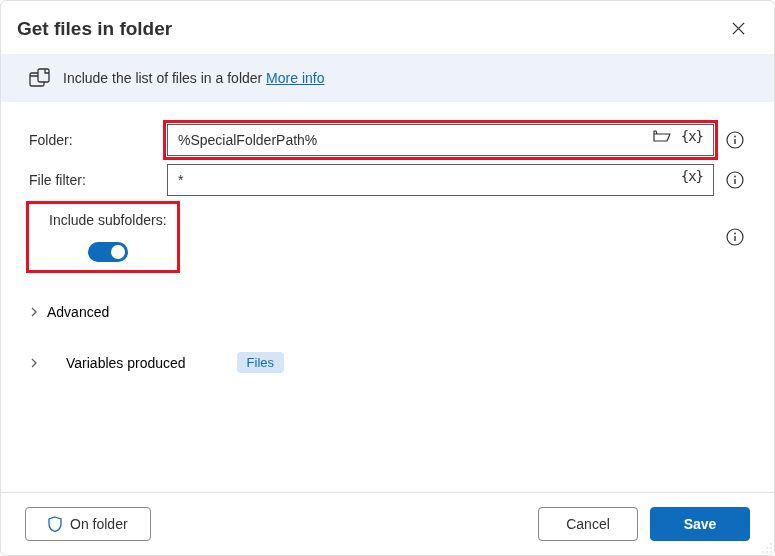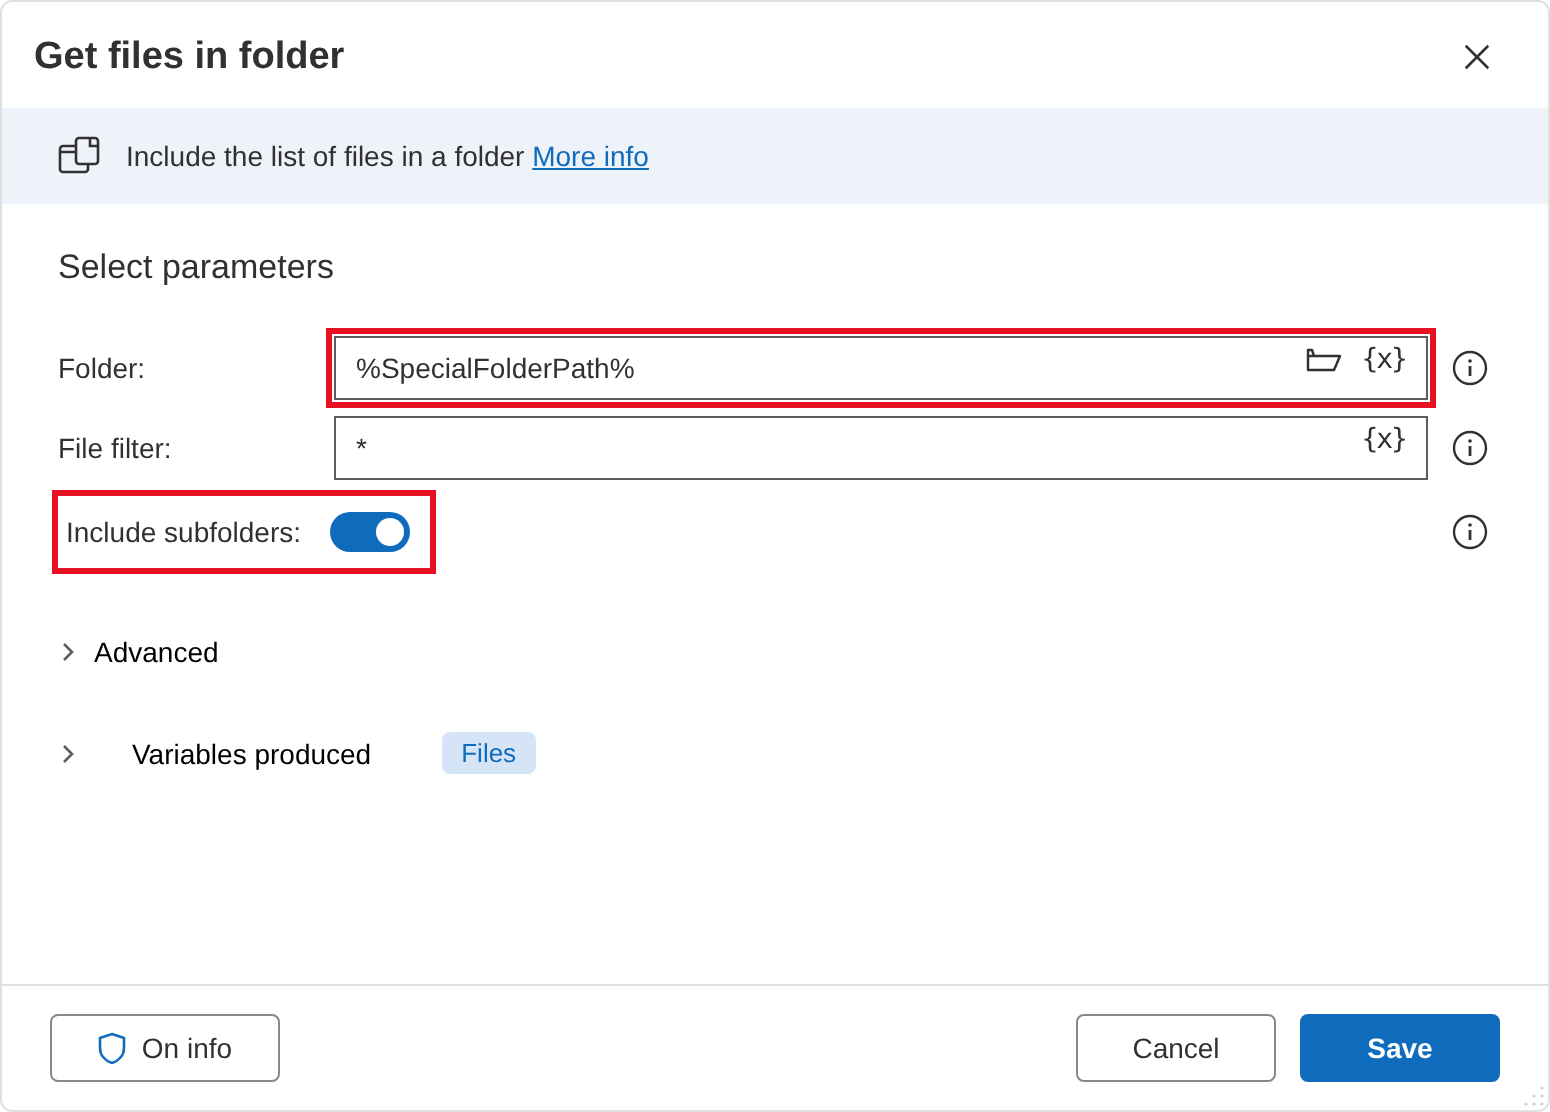--- a/index.html
+++ b/index.html
@@ -134,23 +134,24 @@
     }
     .toggle-row {
       display: flex;
       align-items: center;
       margin-bottom: 28px;
     }
     .toggle-group {
       display: flex;
       align-items: center;
       gap: 14px;
-      padding: 8px 10px 8px 4px;
+      padding: 8px 10px 8px 20px;
       outline: 3px solid #e81123;
       outline-offset: 0px;
+      flex-direction: column;
     }
     .toggle-label {
       font-size: 14px;
       color: #323130;
     }
     .toggle {
       width: 40px;
       height: 20px;
       border-radius: 10px;
       background: #0f6cbd;
@@ -186,21 +187,21 @@
       font-size: 14px;
       color: #000000;
     }
     .var-badge {
       display: inline-block;
       background: #d5e5f7;
       color: #0f6cbd;
       font-size: 13px;
       padding: 3px 10px;
       border-radius: 4px;
-      margin-left: 8px;
+      margin-left: 24px;
     }
     .expand-row2 {
       margin-top: 20px;
       gap: 27px;
     }
     .footer {
       border-top: 1px solid #e0e0e0;
       padding: 14px 24px;
       display: flex;
       align-items: center;
@@ -262,21 +263,20 @@
     <path d="M1 8 L15 8" stroke="#323130" stroke-width="1.3"></path>
     <rect x="9" y="1" width="11" height="13" rx="1.5" fill="#eef3fa" stroke="#323130" stroke-width="1.3"></rect>
     <path d="M16 1 L16 5 L20 5" fill="none" stroke="#323130" stroke-width="1.3"></path>
   </svg>
   <span class="banner-text">
     <span>Include the list of files in a folder </span><a class="more-info-link">More info</a>
   </span>
 </div>
 
 <div class="content">
-  <div class="section-title">Select parameters</div>
 
   <div class="form-row">
     <div class="form-label">Folder:</div>
     <div class="input-wrapper highlight-red">
       <input class="input-text" value="%SpecialFolderPath%" style="">
       <div class="input-suffix">
         <button class="suffix-btn">
           <svg width="18" height="14" viewBox="0 0 18 14">
               <path d="M1 2 L1 12 L14 12 L17 5 L4 5 L3 2 Z M1 5 L4 5" fill="none" stroke="#323130" stroke-width="1.2" stroke-linejoin="round"></path>
             </svg>
@@ -343,21 +343,21 @@
     <span class="expand-label">Variables produced</span>
     <span class="var-badge">Files</span>
   </div>
 </div>
 
 <div class="footer">
   <button class="btn btn-secondary btn-on-error">
     <svg width="14" height="16" viewBox="0 0 14 16">
         <path d="M7 1 L13 3 L13 8 C13 12 10 14.5 7 15.5 C4 14.5 1 12 1 8 L1 3 Z" fill="none" stroke="#0f6cbd" stroke-width="1.3"></path>
       </svg>
-    <span>On info</span>
+    <span>On folder</span>
   </button>
   <div class="footer-right">
     <button class="btn btn-secondary">Cancel</button>
     <button class="btn btn-primary">Save</button>
   </div>
 </div>
 
 <svg class="resize-grip" width="12" height="12" viewBox="0 0 12 12">
   <circle cx="10" cy="2" r="0.8" fill="#8a8886"></circle>
     <circle cx="6" cy="6" r="0.8" fill="#8a8886"></circle>

